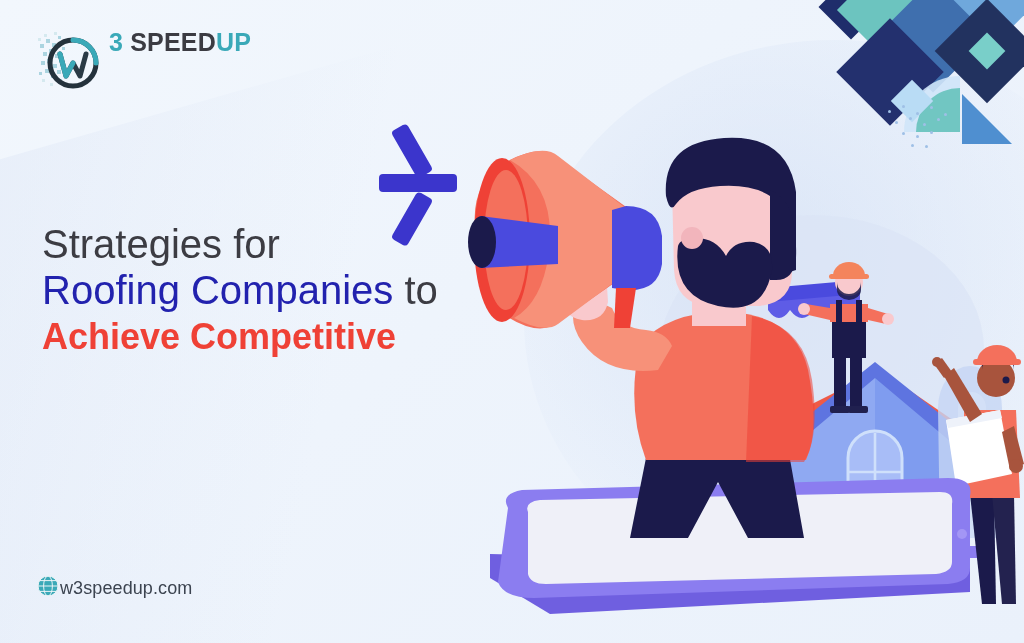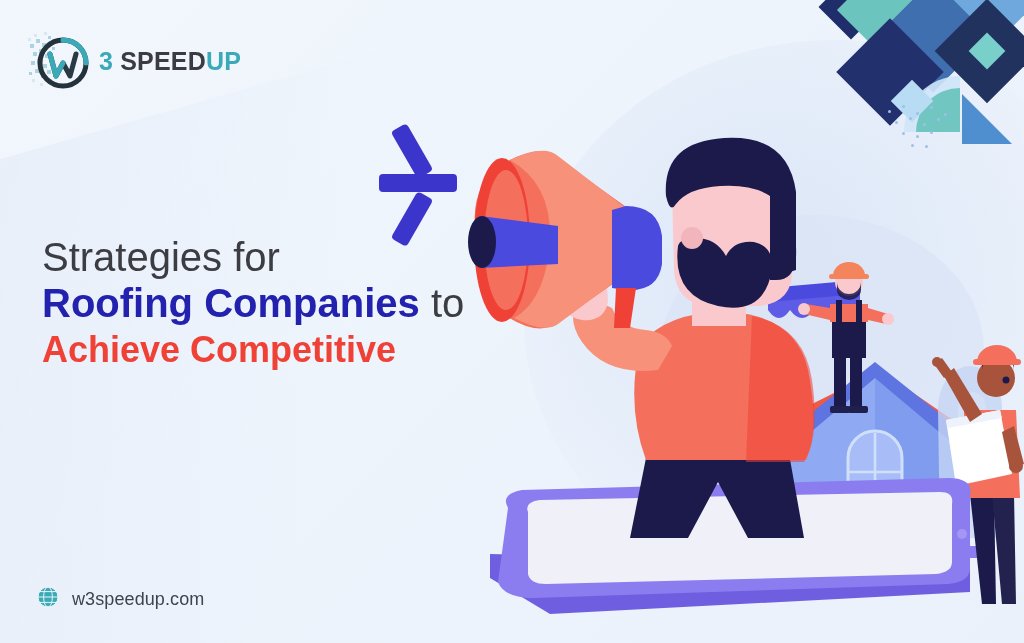--- a/index.html
+++ b/index.html
@@ -71,65 +71,63 @@
     position: absolute;
     width: 3px; height: 3px;
     border-radius: 50%;
     background: #9fc0e6;
     display: block;
   }
 
   
   .logo-wrap {
     position: absolute;
-    left: 28px;
+    left: 38px;
     top: 30px;
     display: flex;
-    align-items: center;
+    align-items: flex-start;
     gap: 9px;
   }
   .logo-mark { position: relative; width: 62px; height: 62px; }
   .logo-text {
     font-size: 25px;
     font-weight: bold;
     letter-spacing: .2px;
     white-space: nowrap;
     line-height: 1;
   }
   .lt-teal { color: #3aa9b8; }
   .lt-dark { color: #3b3b42; }
 
   
   .headline {
     position: absolute;
     left: 42px;
     top: 222px;
     width: 540px;
-    margin-top: 13px;
   }
   .hl-line { line-height: 1.14; white-space: nowrap; }
   .hl1 { font-size: 40px; color: #3c3c43; font-weight: normal; }
   .hl2 { font-size: 40px; font-weight: normal; color: #3c3c43; }
-  .hl2 b { font-weight: bold; color: #2222ae; }
+  .hl2 b { font-weight: normal; color: #2222ae; }
   .hl3, .hl4 {
     font-size: 36px;
     font-weight: bold;
     color: #ef4136;
   }
   .hl3 { margin-top: 3px; }
 
   
   .url-wrap {
     position: absolute;
     left: 37px;
     top: 575px;
     display: flex;
     align-items: center;
-    gap: 13px;
-    margin-top: 11px;
+    gap: 1px;
   }
   .url-text {
     font-size: 18px;
     color: #3c4450;
     letter-spacing: .1px;
   }
 
   
   .stage { position: absolute; inset: 0; }
   .abs { position: absolute; }

